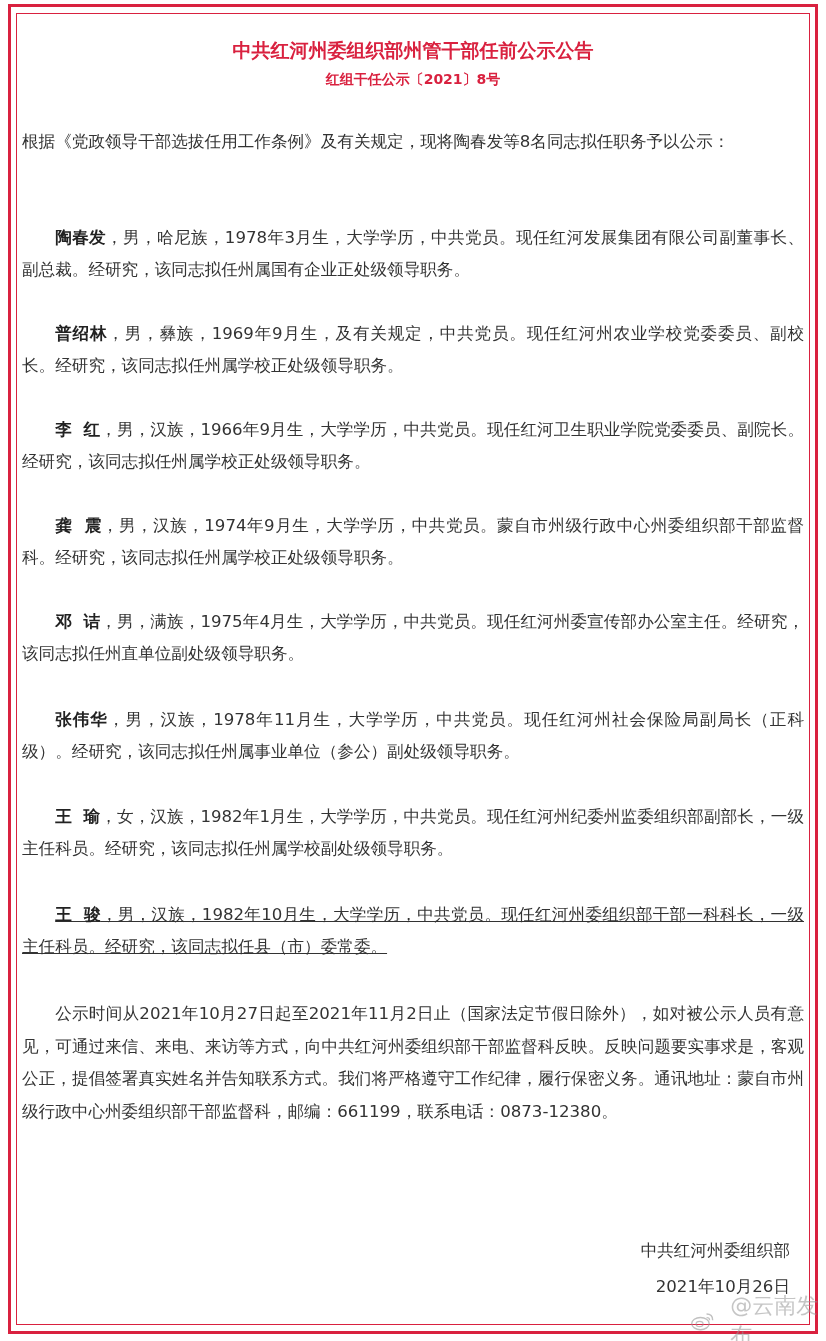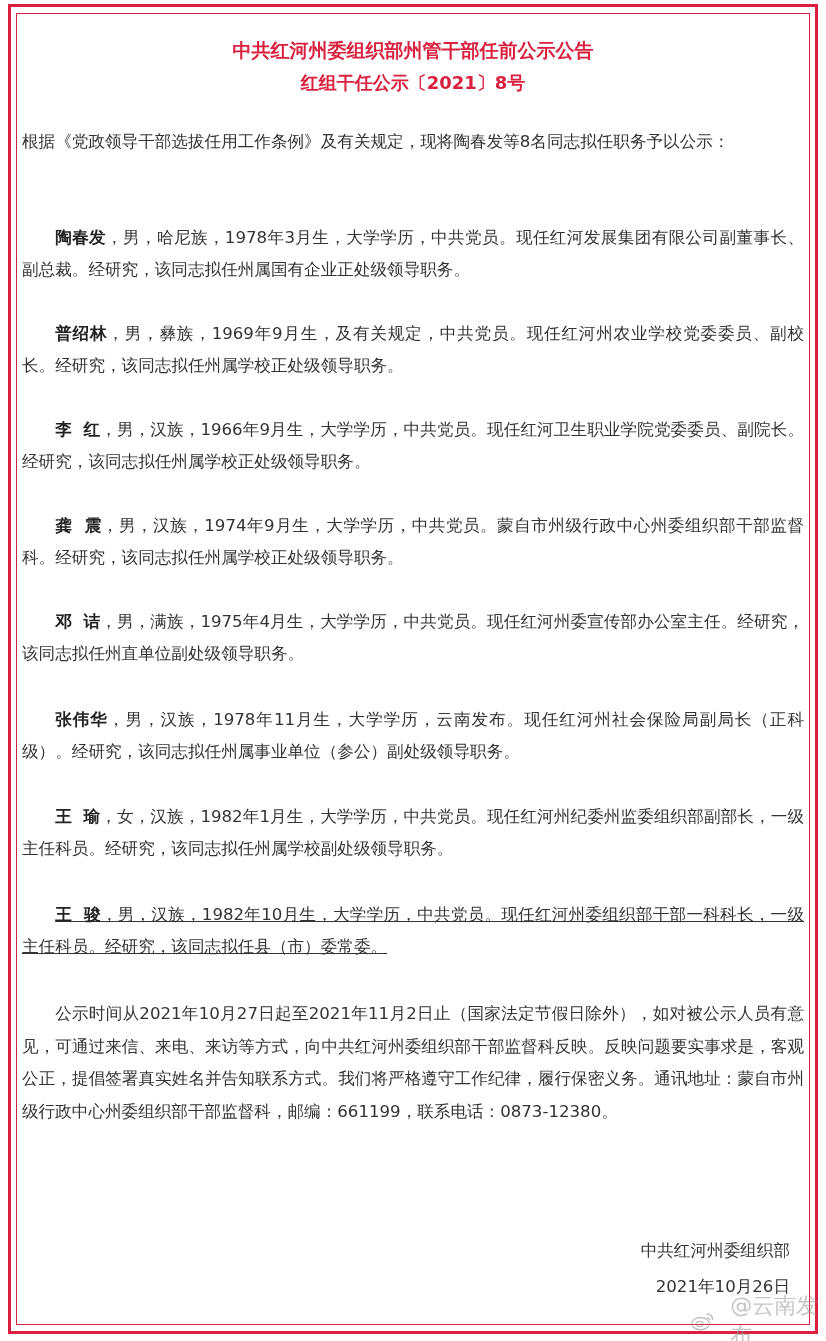--- a/index.html
+++ b/index.html
@@ -6,21 +6,21 @@
   body { width: 826px; height: 1341px; position: relative; overflow: hidden;
          font-family: "DejaVu Sans", "Liberation Sans", sans-serif; color: #333333; }
   .outer-border { position: absolute; left: 8px; top: 4px; width: 804px; height: 1324px;
                   border: 3px solid #d9213f; }
   .inner-border { position: absolute; left: 16px; top: 13px; width: 792px; height: 1310px;
                   border: 1px solid #d9213f; }
   .content { position: absolute; left: 22px; top: 0; width: 782px; }
   .title { position: absolute; left: 0; width: 782px; text-align: center; color: #d9213f;
            font-weight: bold; font-size: 19px; letter-spacing: 0px; }
   .title1 { top: 38px; }
-  .title2 { top: 71px; font-size: 18px; }
+  .title2 { top: 71px; font-size: 14px; }
   .para { position: absolute; left: 0; width: 782px; font-size: 16.6px; line-height: 32px;
           text-align: justify; }
   .indent { text-indent: 2em; }
   .name { font-weight: bold; color: #222222; }
   .sig { position: absolute; right: 36px; font-size: 16.6px; text-align: right; color: #333; }
   .watermark { position: absolute; left: 690px; top: 1306px; height: 30px; display: flex;
                align-items: center; gap: 14px; color: rgba(150,150,150,0.55); font-size: 22px; }
   .weibo-icon { width: 30px; height: 24px; }
 </style>
 </head>
@@ -44,21 +44,21 @@
   <p class="para indent" style="top:414px; margin:0;">
     <span class="name" style="white-space:pre;">李  红</span><span>，男，汉族，1966年9月生，大学学历，中共党员。现任红河卫生职业学院党委委员、副院长。经研究，该同志拟任州属学校正处级领导职务。</span>
   </p>
   <p class="para indent" style="top:510px; margin:0;">
     <span class="name" style="white-space:pre;">龚  震</span><span>，男，汉族，1974年9月生，大学学历，中共党员。蒙自市州级行政中心州委组织部干部监督科。经研究，该同志拟任州属学校正处级领导职务。</span>
   </p>
   <p class="para indent" style="top:606px; margin:0;">
     <span class="name" style="white-space:pre;">邓  诘</span><span>，男，满族，1975年4月生，大学学历，中共党员。现任红河州委宣传部办公室主任。经研究，该同志拟任州直单位副处级领导职务。</span>
   </p>
   <p class="para indent" style="top:704px; margin:0;">
-    <span class="name">张伟华</span><span>，男，汉族，1978年11月生，大学学历，云南发布。现任红河州社会保险局副局长（正科级）。经研究，该同志拟任州属事业单位（参公）副处级领导职务。</span>
+    <span class="name">张伟华</span><span>，男，汉族，1978年11月生，大学学历，中共党员。现任红河州社会保险局副局长（正科级）。经研究，该同志拟任州属事业单位（参公）副处级领导职务。</span>
   </p>
   <p class="para indent" style="top:801px; margin:0;">
     <span class="name" style="white-space:pre;">王  瑜</span><span>，女，汉族，1982年1月生，大学学历，中共党员。现任红河州纪委州监委组织部副部长，一级主任科员。经研究，该同志拟任州属学校副处级领导职务。</span>
   </p>
   <p class="para indent" style="top:899px; margin:0;text-decoration:underline;">
     <span class="name" style="white-space:pre;">王  骏</span><span>，男，汉族，1982年10月生，大学学历，中共党员。现任红河州委组织部干部一科科长，一级主任科员。经研究，该同志拟任县（市）委常委。</span>
   </p>
 
   <p class="para indent" style="top:998px; margin:0; line-height:32.5px;">公示时间从2021年10月27日起至2021年11月2日止（国家法定节假日除外），如对被公示人员有意见，可通过来信、来电、来访等方式，向中共红河州委组织部干部监督科反映。反映问题要实事求是，客观公正，提倡签署真实姓名并告知联系方式。我们将严格遵守工作纪律，履行保密义务。通讯地址：蒙自市州级行政中心州委组织部干部监督科，邮编：661199，联系电话：0873-12380。</p>
 </div>

